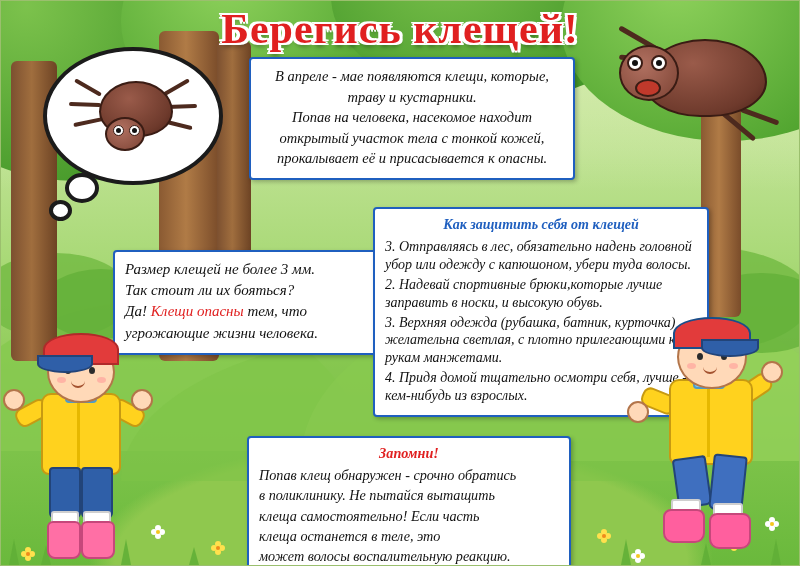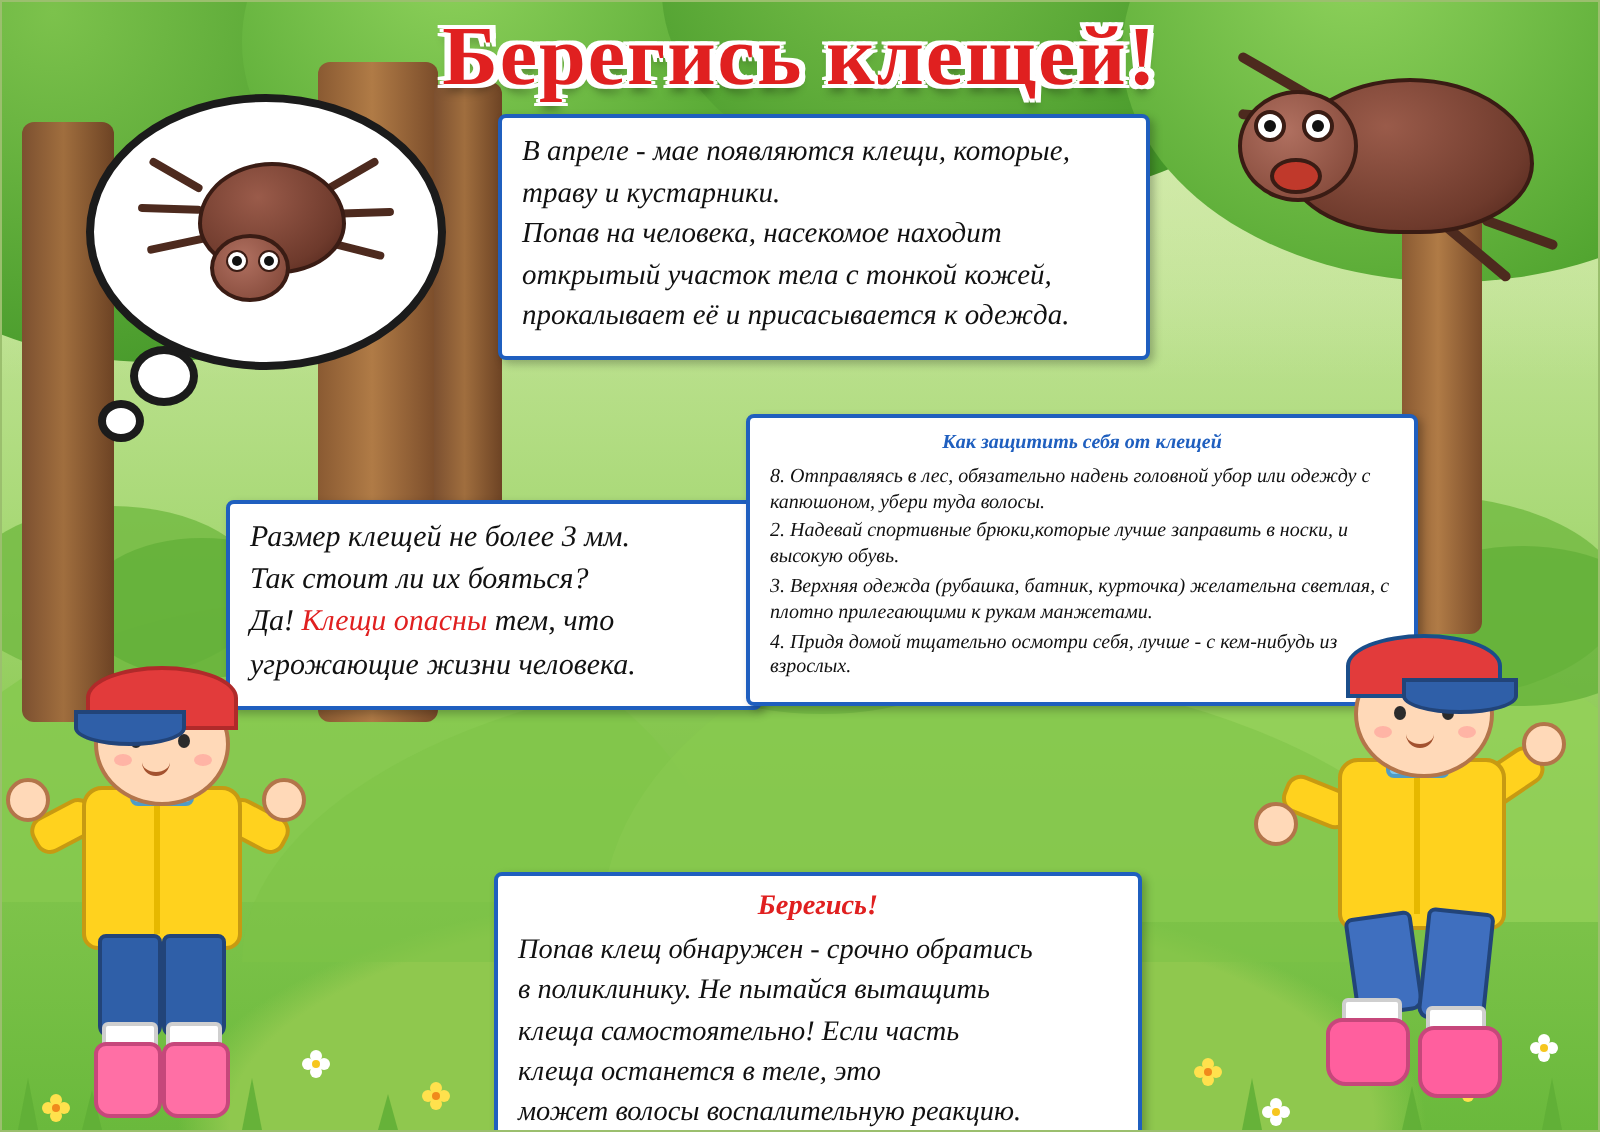--- a/index.html
+++ b/index.html
@@ -79,23 +79,23 @@
     line-height:1.28;
   }
   .box .bhead{
     display:block;text-align:center;font-weight:bold;font-style:italic;
     color:#1f5fbf;margin-bottom:4px;
   }
   .box.red-head .bhead{color:#e02020;}
   .p{margin:0 0 2px 0;}
   .red{color:#e02020;}
 
-  #box-intro{left:248px;top:56px;width:302px;padding:8px 10px;font-size:14.5px;}
+  #box-intro{left:248px;top:56px;width:302px;padding:8px 10px;font-size:14.5px;text-align:center;}
   #box-size{left:112px;top:249px;width:244px;padding:8px 10px;font-size:15px;border-color:#1f5fbf;}
-  #box-protect{left:372px;top:206px;width:312px;padding:7px 10px 8px;font-size:10px;}
+  #box-protect{left:372px;top:206px;width:312px;padding:7px 10px 8px;font-size:14px;}
   #box-remember{left:246px;top:435px;width:300px;padding:6px 10px 8px;font-size:14.2px;}
 
   
   #bubble{
     position:absolute;left:42px;top:46px;width:172px;height:130px;
     background:#fff;border:4px solid #1b1b1b;border-radius:50%;
   }
   #bubble .tail1{
     position:absolute;left:18px;bottom:-22px;width:26px;height:22px;background:#fff;
     border:4px solid #1b1b1b;border-radius:50%;
@@ -297,44 +297,44 @@
           <i></i>
         </div>
     </div>
   </div>
 
   <div class="box" id="box-intro">
     <p class="p">В апреле - мае появляются клещи, которые,</p>
     <p class="p">траву и кустарники.</p>
     <p class="p">Попав на человека, насекомое находит</p>
     <p class="p">открытый участок тела с тонкой кожей,</p>
-    <p class="p">прокалывает её и присасывается к одежда.</p>
+    <p class="p">прокалывает её и присасывается к опасны.</p>
   </div>
 
   <div class="box" id="box-size">
     <p class="p">Размер клещей не более 3 мм.</p>
     <p class="p">Так стоит ли их бояться?</p>
     <p class="p">
       <span>Да!</span>
       <span class="red">Клещи опасны</span>
       <span>тем, что</span>
     </p>
     <p class="p">угрожающие жизни человека.</p>
   </div>
 
   <div class="box" id="box-protect">
     <span class="bhead">Как защитить себя от клещей</span>
-    <p class="p">8. Отправляясь  в лес, обязательно надень головной  убор или одежду с капюшоном, убери туда волосы.</p>
+    <p class="p">3. Отправляясь  в лес, обязательно надень головной  убор или одежду с капюшоном, убери туда волосы.</p>
     <p class="p">2. Надевай спортивные брюки,которые лучше заправить в носки, и высокую обувь.</p>
     <p class="p">3. Верхняя одежда (рубашка, батник, курточка) желательна светлая, с плотно прилегающими к рукам манжетами.</p>
     <p class="p">4. Придя домой тщательно осмотри себя, лучше - с кем-нибудь из взрослых.</p>
   </div>
 
   <div class="box red-head" id="box-remember">
-    <span class="bhead">Берегись!</span>
+    <span class="bhead">Запомни!</span>
     <p class="p">Попав клещ обнаружен - срочно обратись</p>
     <p class="p">в поликлинику. Не пытайся вытащить</p>
     <p class="p">клеща самостоятельно! Если часть</p>
     <p class="p">клеща останется в теле, это</p>
     <p class="p">может волосы воспалительную реакцию.</p>
   </div>
 
   <div class="kid" id="kid-left">
 
     <div class="arm" style="left:-4px;top:72px;width:30px;height:16px;transform:rotate(-28deg);"></div>

